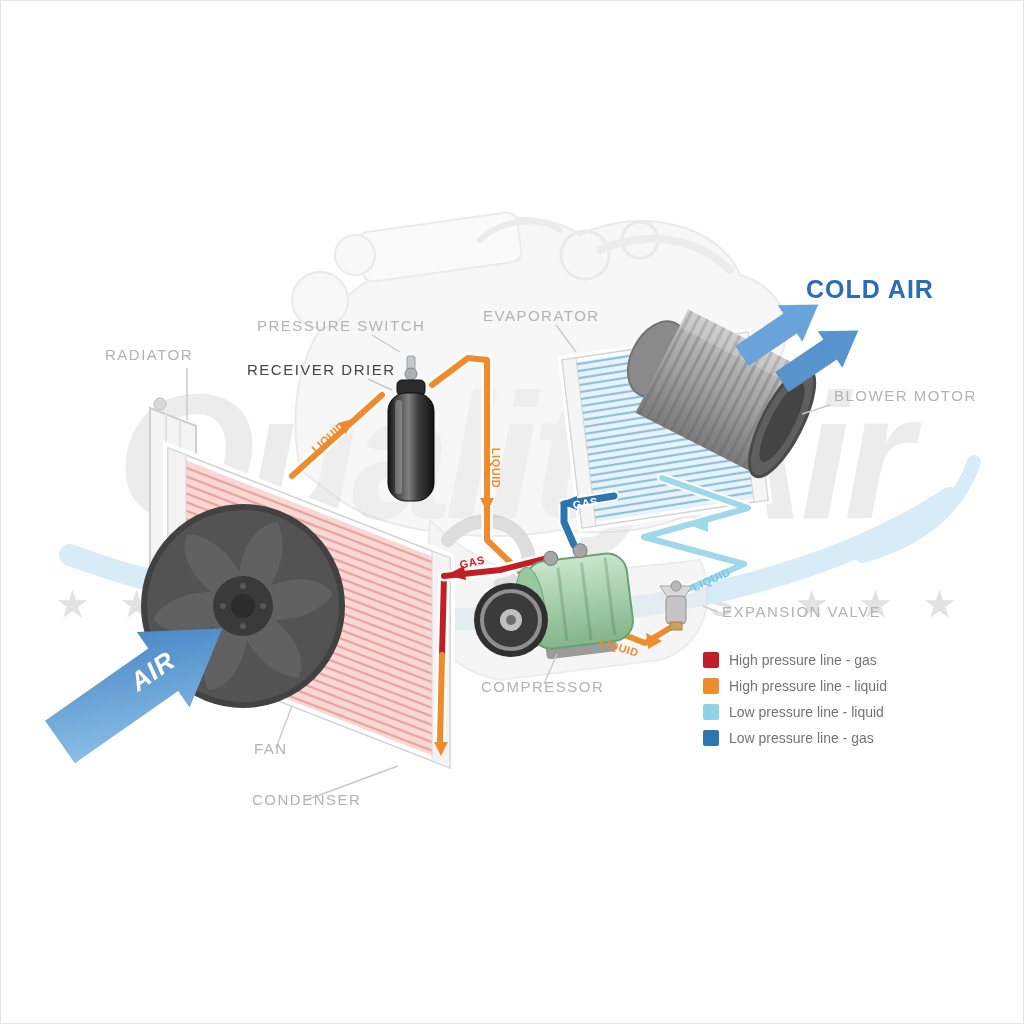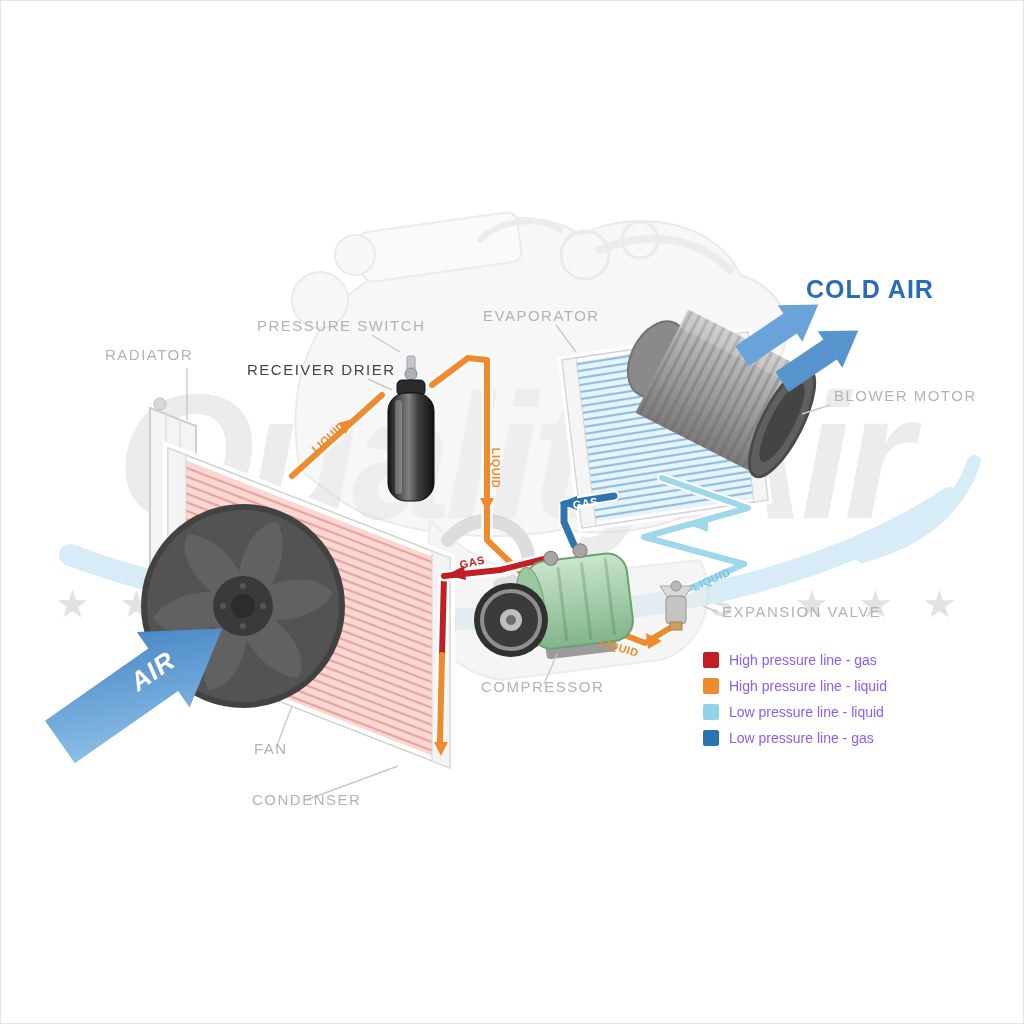--- a/index.html
+++ b/index.html
@@ -15,21 +15,21 @@
   svg.scene{position:absolute;inset:0;}
   .lbl{font:15px "Liberation Sans",sans-serif;fill:#b3b3b3;letter-spacing:1.5px;}
   .lbl-dark{font:15px "Liberation Sans",sans-serif;fill:#454545;letter-spacing:1.5px;}
   .coldair{font:800 25px "Liberation Sans",sans-serif;fill:#2a6cb8;letter-spacing:1px;}
   .airtxt{font:italic 800 26px "Liberation Sans",sans-serif;fill:#ffffff;letter-spacing:1px;}
   .flow{font:700 11px "Liberation Sans",sans-serif;letter-spacing:.5px;}
   .leader{stroke:#c9c9c9;stroke-width:1.4;fill:none;}
   .legend{position:absolute;left:703px;top:649px;display:flex;flex-direction:column;gap:5px;}
   .legend-row{display:flex;align-items:center;gap:10px;height:21px;}
   .swatch{width:16px;height:16px;border-radius:2px;flex:0 0 16px;}
-  .legend-label{font:14px "Liberation Sans",sans-serif;color:#8b5cf6;}
+  .legend-label{font:14px "Liberation Sans",sans-serif;color:#737373;}
 </style>
 </head>
 <body>
 
 <div class="stage">
 
   <div class="wm">QualityAir</div>
   <div class="wm-sub">
     <span class="stars">★ ★ ★</span>
     <span class="tag">AUTO PARTS</span>

